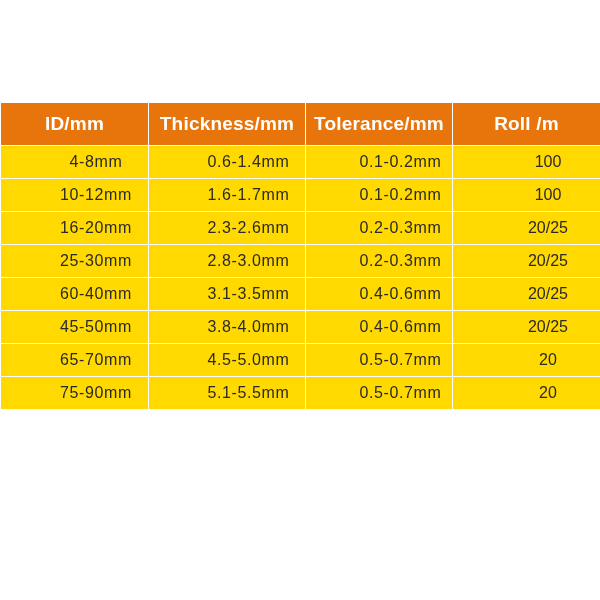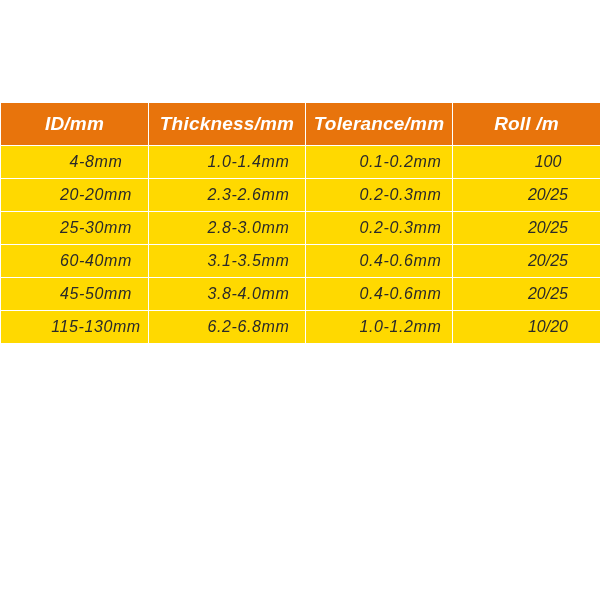--- a/index.html
+++ b/index.html
@@ -17,21 +17,20 @@
     position: relative;
     width: 600px;
     height: 600px;
     background: #ffffff;
   }
   .table-wrap {
     position: absolute;
     left: 0px;
     top: 102px;
     width: 549px;
-    font-style: italic;
   }
   table.spec-table {
     border-collapse: collapse;
     width: 600px;
     table-layout: fixed;
   }
   table.spec-table col.c1 { width: 148px; }
   table.spec-table col.c2 { width: 157px; }
   table.spec-table col.c3 { width: 147px; }
   table.spec-table col.c4 { width: 148px; }
@@ -81,26 +80,32 @@
         <tr>
           <th>ID/mm</th>
           <th>Thickness/mm</th>
           <th>Tolerance/mm</th>
           <th>Roll /m</th>
         </tr>
       </thead>
       <tbody>
         <tr>
           <td class="num">4-8mm</td>
-          <td class="num">1.0-1.4mm</td>
+          <td class="num">0.6-1.4mm</td>
           <td class="num">0.1-0.2mm</td>
           <td class="roll">100</td>
         </tr>
         <tr>
-          <td class="num">20-20mm</td>
+          <td class="num">10-12mm</td>
+          <td class="num">1.6-1.7mm</td>
+          <td class="num">0.1-0.2mm</td>
+          <td class="roll">100</td>
+        </tr>
+        <tr>
+          <td class="num">16-20mm</td>
           <td class="num">2.3-2.6mm</td>
           <td class="num">0.2-0.3mm</td>
           <td class="roll">20/25</td>
         </tr>
         <tr>
           <td class="num">25-30mm</td>
           <td class="num">2.8-3.0mm</td>
           <td class="num">0.2-0.3mm</td>
           <td class="roll">20/25</td>
         </tr>
@@ -110,21 +115,27 @@
           <td class="num">0.4-0.6mm</td>
           <td class="roll">20/25</td>
         </tr>
         <tr>
           <td class="num">45-50mm</td>
           <td class="num">3.8-4.0mm</td>
           <td class="num">0.4-0.6mm</td>
           <td class="roll">20/25</td>
         </tr>
         <tr>
-          <td class="num">115-130mm</td>
-          <td class="num">6.2-6.8mm</td>
-          <td class="num">1.0-1.2mm</td>
-          <td class="roll">10/20</td>
+          <td class="num">65-70mm</td>
+          <td class="num">4.5-5.0mm</td>
+          <td class="num">0.5-0.7mm</td>
+          <td class="roll">20</td>
+        </tr>
+        <tr>
+          <td class="num">75-90mm</td>
+          <td class="num">5.1-5.5mm</td>
+          <td class="num">0.5-0.7mm</td>
+          <td class="roll">20</td>
         </tr>
       </tbody>
     </table>
   </div>
 </div>
 
 </body></html>

